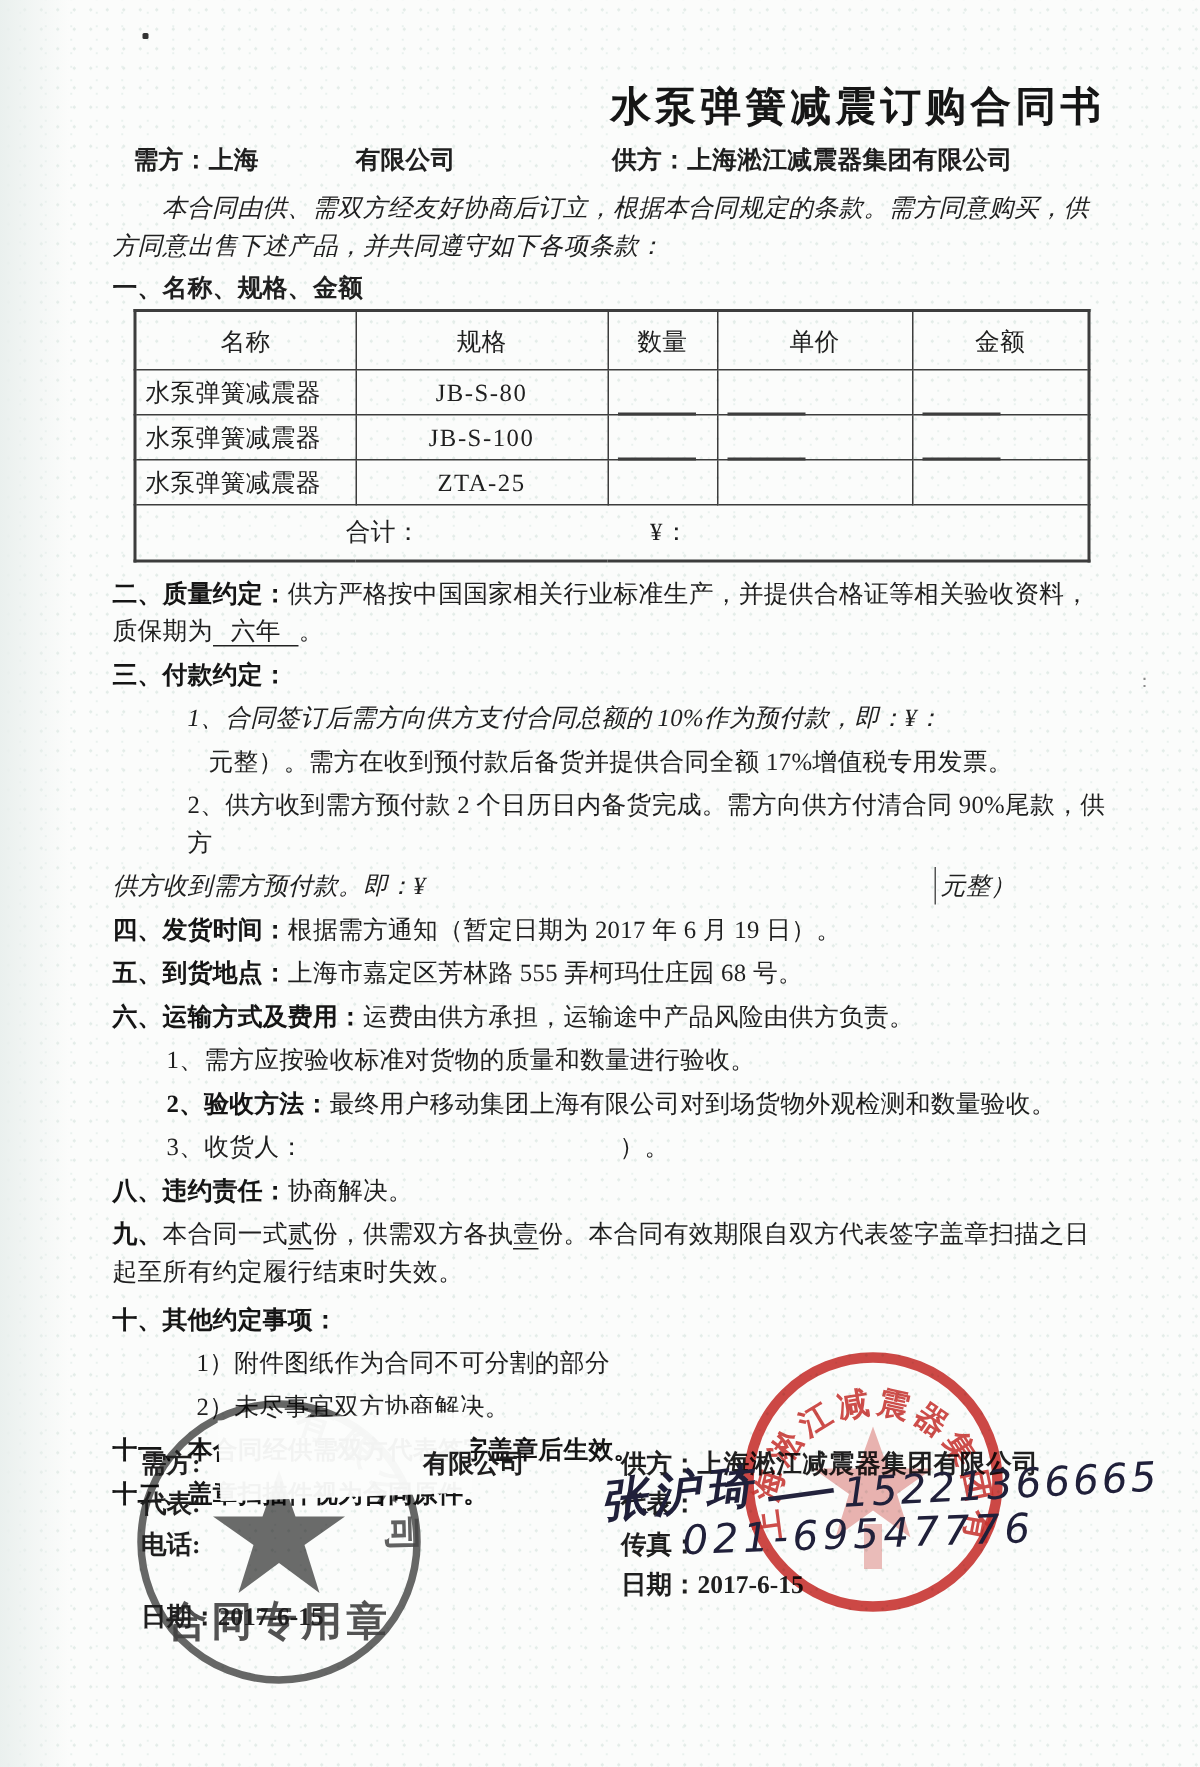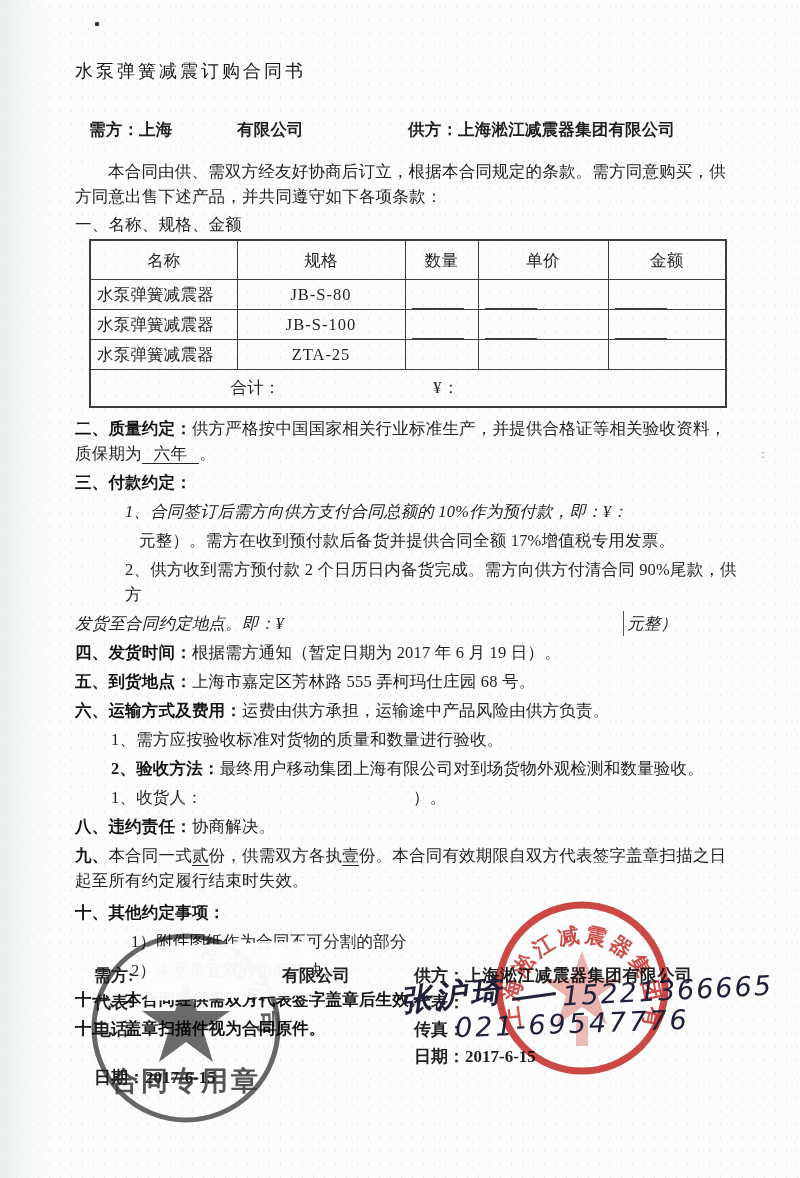--- a/index.html
+++ b/index.html
@@ -4,27 +4,27 @@
 <style>
   html,body{margin:0;padding:0;}
   body{width:800px;height:1178px;position:relative;overflow:hidden;
        font-family:"Liberation Serif","DejaVu Serif",serif;color:#1f1f1f;}
   .page{position:absolute;inset:0;background:#fbfcfb;
         background-image:radial-gradient(#e3ece8 0.8px,transparent 1px),radial-gradient(#e9f1ee 0.8px,transparent 1px);
         background-size:11px 13px,17px 9px;background-position:0 0,5px 4px;}
   .edge-band{position:absolute;left:0;top:0;bottom:0;width:46px;
         background:linear-gradient(to right,#eaf0ee,rgba(255,255,255,0));}
   .content{position:absolute;left:75px;top:0;width:662px;font-size:16.5px;line-height:25px;letter-spacing:.2px;}
-  .title{margin-top:52px;text-align:left;font-size:18px;font-weight:normal;letter-spacing:3px;line-height:38px;color:#161616;}
-  .parties{position:relative;margin-top:27px;height:26px;font-weight:bold;}
+  .title{margin-top:52px;text-align:right;font-size:27px;font-weight:bold;letter-spacing:3px;line-height:38px;color:#161616;}
+  .parties{position:relative;margin-top:4px;height:26px;font-weight:bold;}
   .parties .p-demand{position:absolute;left:14px;}
   .parties .p-demand-suffix{position:absolute;left:162px;}
   .parties .p-supply{position:absolute;left:333px;}
-  .intro{margin-top:16px;text-indent:2em;}
-  .h1{margin-top:3px;font-weight:normal;}
+  .intro{margin-top:6px;text-indent:2em;font-style:italic;}
+  .h1{margin-top:3px;font-weight:bold;}
   table.items{border-collapse:collapse;margin-left:14px;margin-top:2px;width:534px;table-layout:fixed;}
   table.items{border:2px solid #3d3d3d;}
   table.items th,table.items td{border:1.6px solid #3d3d3d;font-size:16.5px;font-weight:normal;padding:0 6px;position:relative;}
   table.items th{height:38px;text-align:center;}
   td.c-name{height:29px;text-align:left;padding-left:12px;}
   td.c-spec{text-align:center;letter-spacing:1px;}
   td.redacted{border-bottom-style:hidden;}
   .dash{position:absolute;bottom:-1px;left:6px;width:52px;height:2px;background:#3d3d3d;}
   td.total-cell{height:36px;border-top:1.8px solid #3d3d3d;}
   .total-label{position:absolute;left:22%;top:5px;}
@@ -145,40 +145,40 @@
 
     <div class="sec">
       <b>三、付款约定：</b>
     </div>
     <div class="sec ind1 payline">
       <span>1、合同签订后需方向供方支付合同总额的 10%作为预付款，即：¥：</span>
     </div>
     <div class="sec ind2">元整）。需方在收到预付款后备货并提供合同全额 17%增值税专用发票。</div>
     <div class="sec ind1">2、供方收到需方预付款 2 个日历日内备货完成。需方向供方付清合同 90%尾款，供方</div>
     <div class="sec payline">
-      <span>发货至合同约定地点。即：¥</span>
+      <span>供方收到需方预付款。即：¥</span>
       <span class="yuan-right">元整）</span>
     </div>
 
     <div class="sec">
       <b>四、发货时间：</b><span>根据需方通知（暂定日期为 2017 年 6 月 19 日）。</span>
     </div>
     <div class="sec">
       <b>五、到货地点：</b><span>上海市嘉定区芳林路 555 弄柯玛仕庄园 68 号。</span>
     </div>
     <div class="sec">
       <b>六、运输方式及费用：</b><span>运费由供方承担，运输途中产品风险由供方负责。</span>
     </div>
 
     <div class="sec ind3">1、需方应按验收标准对货物的质量和数量进行验收。</div>
     <div class="sec ind3">
       <b>2、验收方法：</b><span>最终用户移动集团上海有限公司对到场货物外观检测和数量验收。</span>
     </div>
     <div class="sec ind3">
-      <span>1、收货人：</span><span style="display:inline-block;width:210px"></span><span>）。</span>
+      <span>3、收货人：</span><span style="display:inline-block;width:210px"></span><span>）。</span>
     </div>
 
     <div class="sec">
       <b>八、违约责任：</b><span>协商解决。</span>
     </div>
 
     <div class="sec">
       <b>九、</b><span>本合同一式</span><span class="uchar">贰</span><span>份，供需双方各执</span><span class="uchar">壹</span><span>份。本合同有效期限自双方代表签字盖章扫描之日起至所有约定履行结束时失效。</span>
     </div>
 

